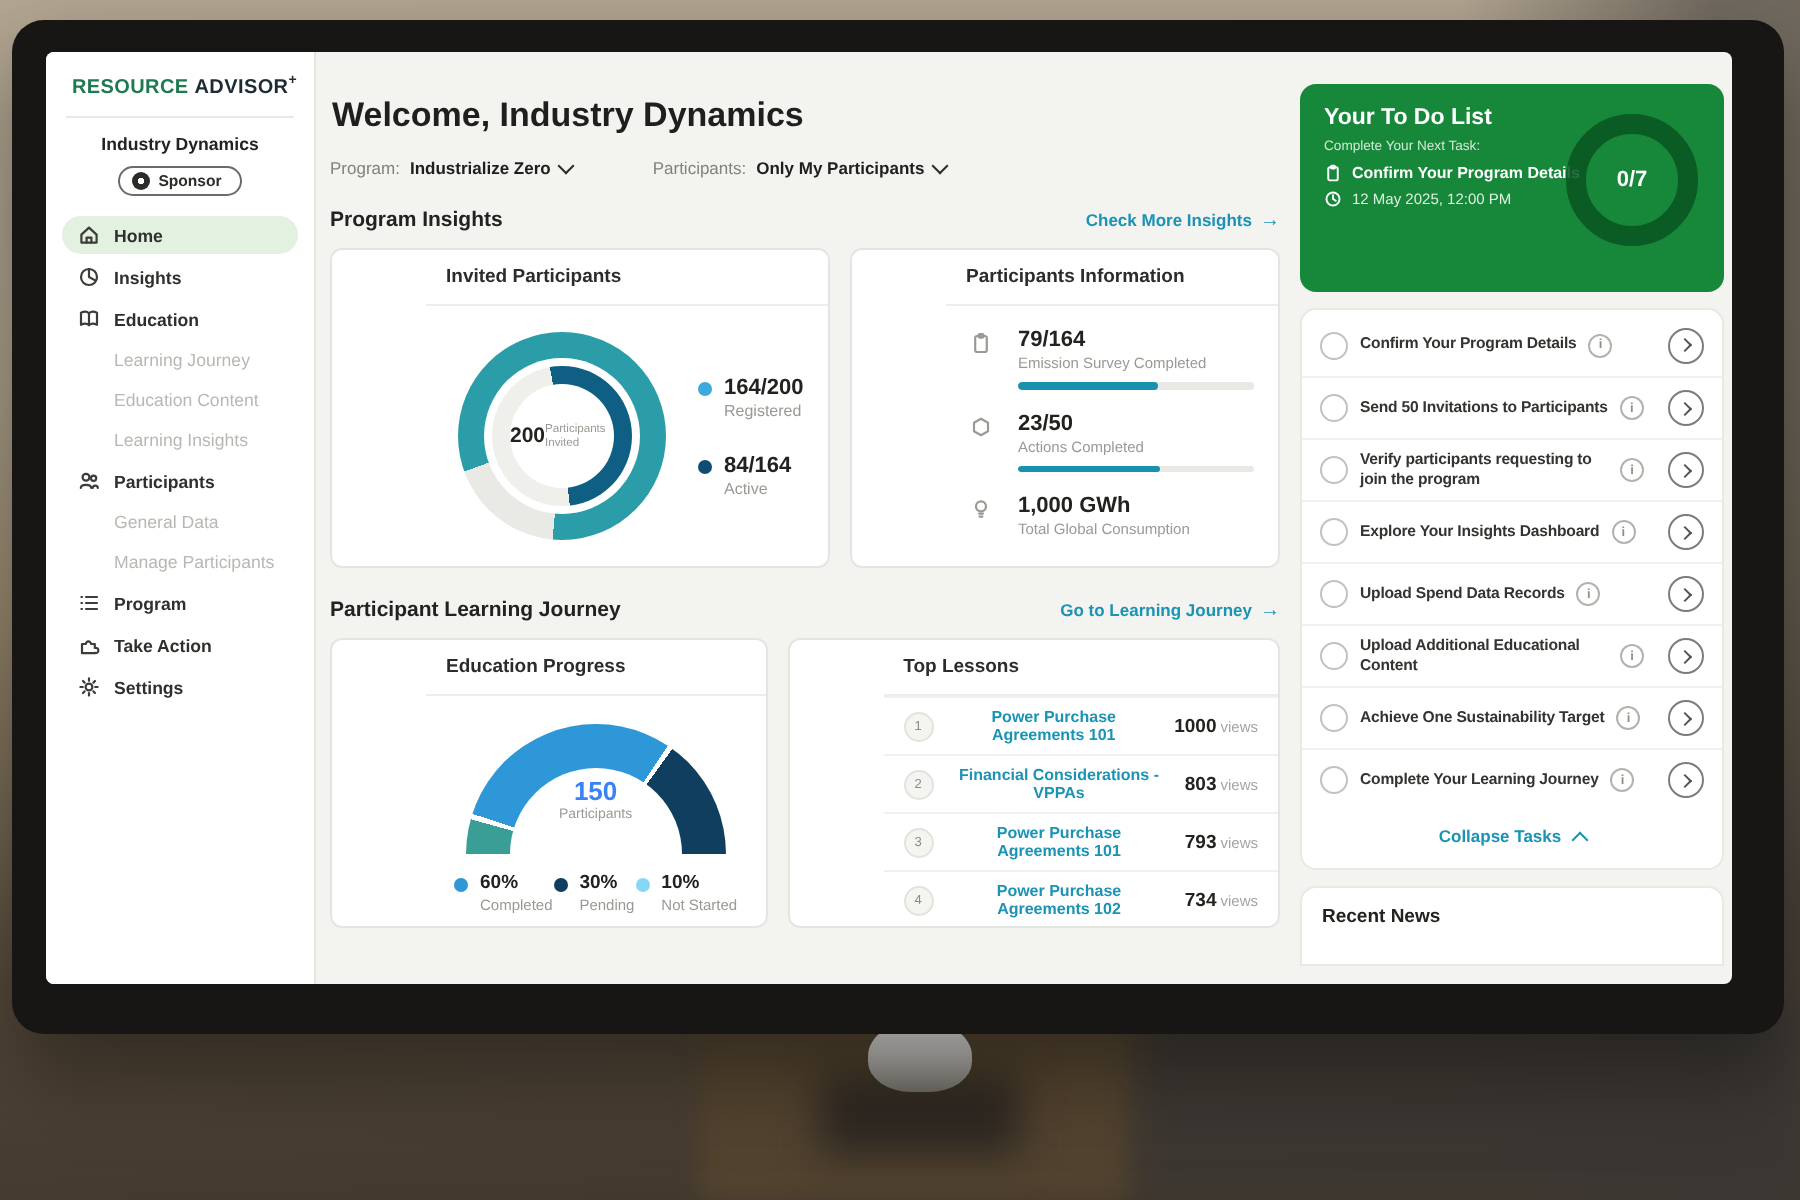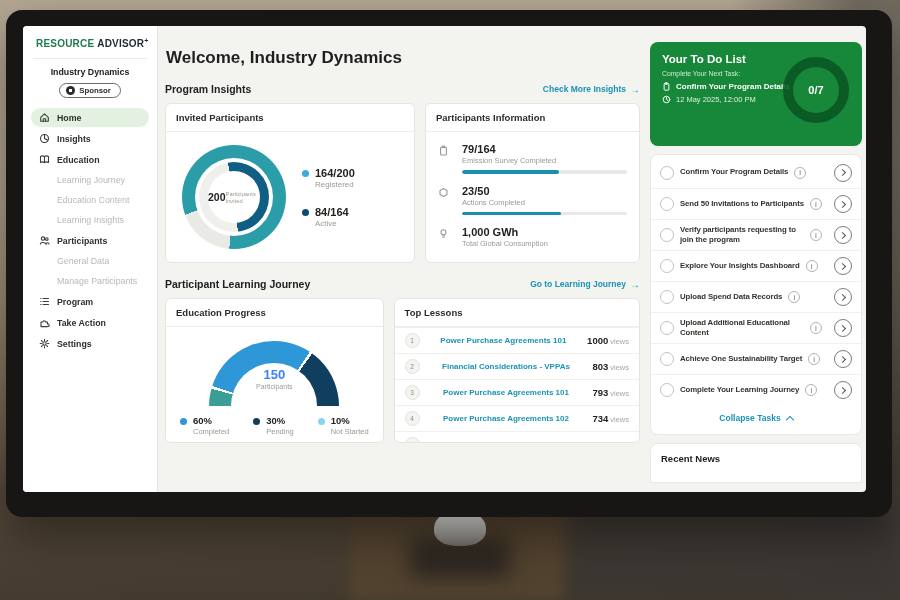--- a/index.html
+++ b/index.html
@@ -48,21 +48,21 @@
   .filter{display:flex;align-items:center;gap:5px;}
   .filter .flabel{color:#82827d;}
   .filter .fvalue{font-weight:700;color:#1f1f1d;}
   .chev-down{width:5px;height:5px;border-right:1.4px solid #2b2b28;border-bottom:1.4px solid #2b2b28;
     transform:rotate(45deg);margin-top:-3px;}
   .section-row{display:flex;align-items:center;justify-content:space-between;margin-top:15px;}
   .section-title{font-size:10.5px;font-weight:700;color:#222220;}
   .tlink{font-size:8.5px;font-weight:700;color:#1a93b5;display:flex;align-items:center;gap:4px;cursor:pointer;}
   .arrow-right::after{content:"\2192";font-size:10px;}
   .cards-row{display:flex;gap:10px;margin-top:8px;}
-  .card{background:#fff;border:1px solid #e4e4e0;border-radius:6px;box-sizing:border-box;overflow:hidden;}
+  .card{background:#fff;border:1px solid #e4e4e0;border-radius:6px;box-sizing:border-box;overflow:hidden;padding-left:47px;}
   .card-title{padding:8px 10px;border-bottom:1px solid #ececе8;border-bottom:1px solid #ececea;
     font-size:9.5px;font-weight:700;color:#2c2c2a;}
 
   
   .card-invited{width:250px;height:160px;}
   .invited-body{display:flex;align-items:center;gap:16px;padding:13px 8px 0 16px;}
   .donut{width:104px;height:104px;border-radius:50%;position:relative;flex:none;}
   .donut-gap{position:absolute;left:13px;top:13px;width:78px;height:78px;border-radius:50%;background:#fff;}
   .donut-inner{position:absolute;left:4px;top:4px;width:70px;height:70px;border-radius:50%;}
   .donut-hole{position:absolute;left:9px;top:9px;width:52px;height:52px;border-radius:50%;background:#fff;
@@ -231,20 +231,32 @@
                 <path d="M5.5 1.2 V2.4 M5.5 8.6 V9.8 M1.2 5.5 H2.4 M8.6 5.5 H9.8 M2.5 2.5 L3.3 3.3 M7.7 7.7 L8.5 8.5 M8.5 2.5 L7.7 3.3 M3.3 7.7 L2.5 8.5"></path>
               </svg>
             <span>Settings</span>
           </li>
         </ul>
       </aside>
 
       <main class="main">
         <h1 class="welcome">Welcome, Industry Dynamics</h1>
 
+        <div class="filters">
+          <div class="filter">
+            <span class="flabel">Program:</span>
+            <span class="fvalue">Industrialize Zero</span>
+            <span class="chev-down"></span>
+          </div>
+          <div class="filter">
+            <span class="flabel">Participants:</span>
+            <span class="fvalue">Only My Participants</span>
+            <span class="chev-down"></span>
+          </div>
+        </div>
 
         <div class="section-row">
           <span class="section-title">Program Insights</span>
           <span class="tlink arrow-right">
               <span>Check More Insights</span>
             </span>
         </div>
 
         <div class="cards-row">
 

